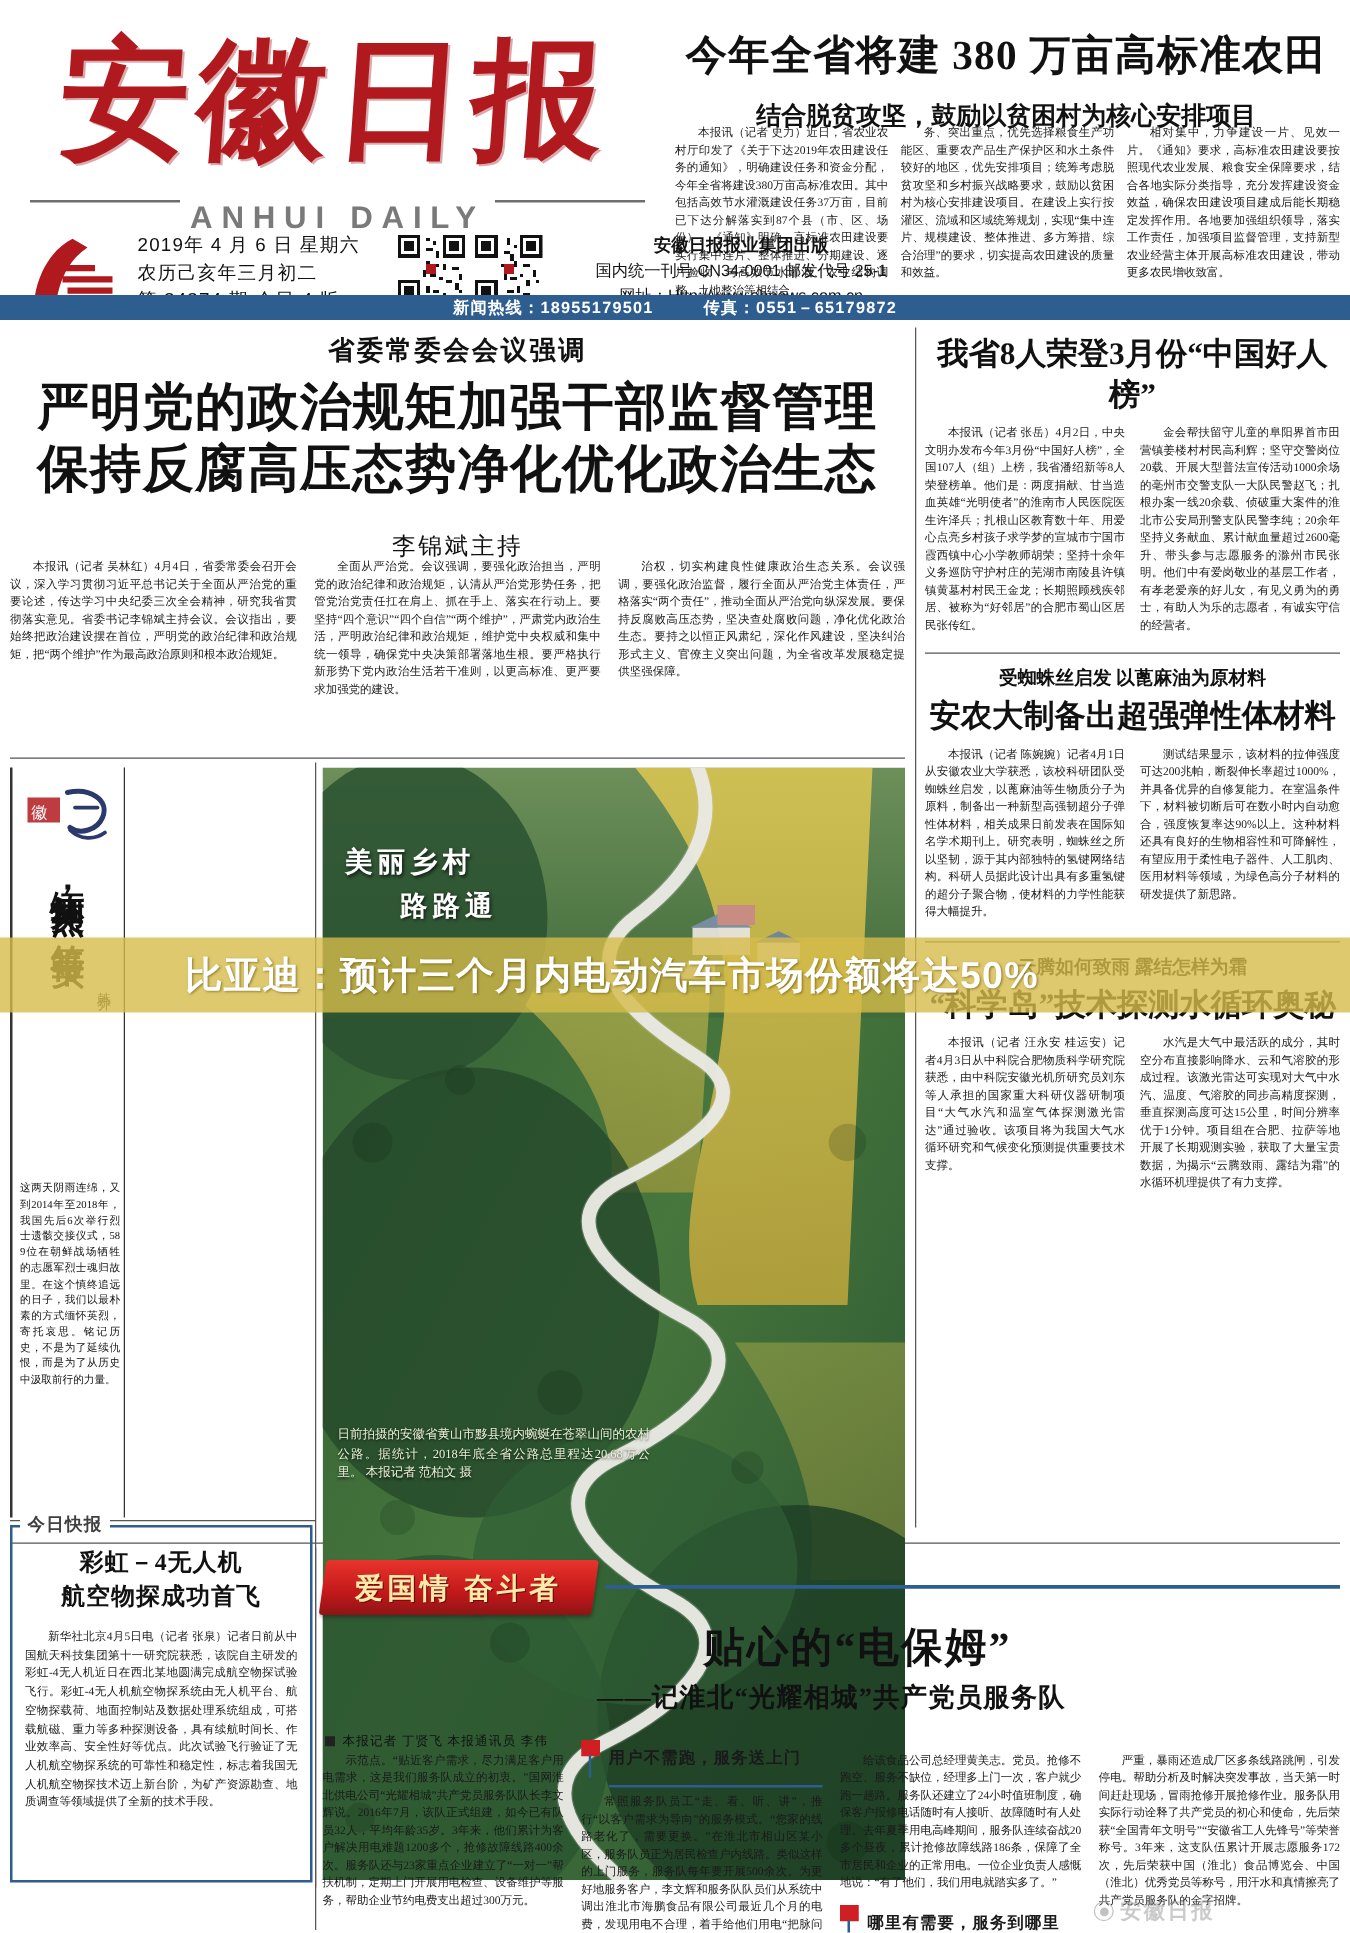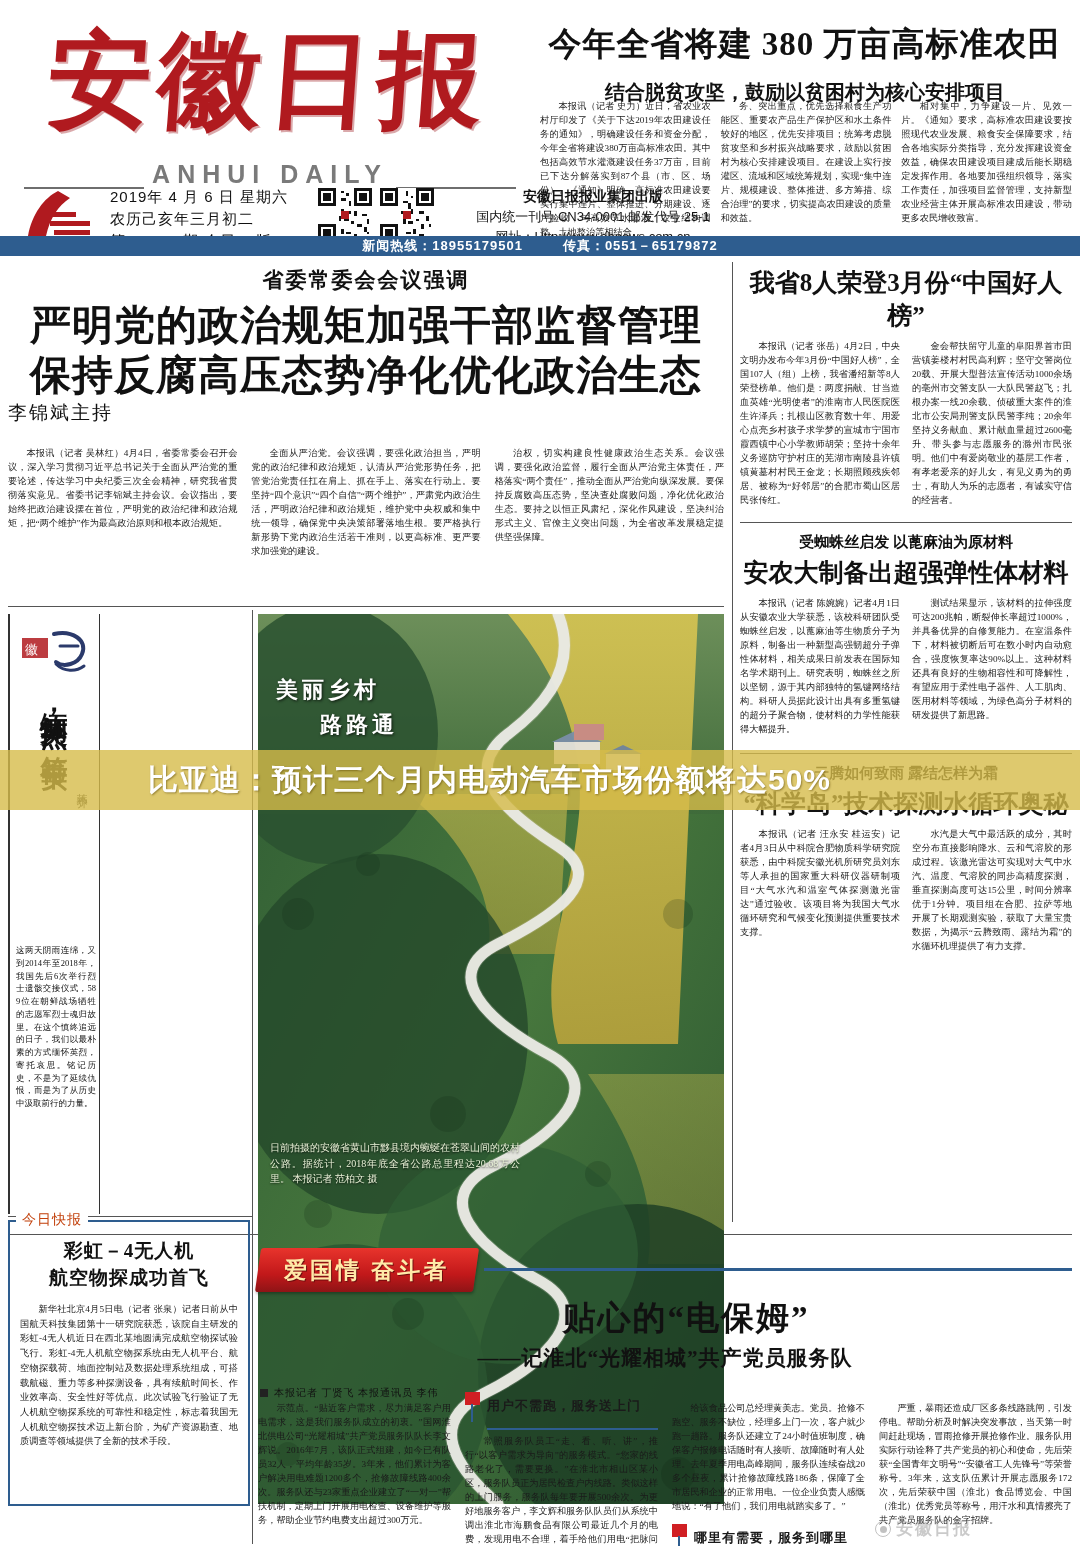--- a/index.html
+++ b/index.html
@@ -21,21 +21,21 @@
   }
   .nameplate-text {
     font-family:"Liberation Serif", serif;
     font-size:104px; font-weight:700; color:#b01a1f;
     letter-spacing:6px; line-height:1;
     transform: skewX(-4deg);
     text-shadow: 2px 2px 0 rgba(150,10,15,.35);
   }
   .nameplate-rule {
     position:absolute; left:24px; top:160px; width:492px;
-    display:flex; align-items:flex-end; gap:8px;
+    display:flex; align-items:flex-start; gap:8px;
   }
   .nameplate-rule .ln { flex:1; height:2px; background:#6e6e6e; }
   .nameplate-rule .en {
     font-family:"Liberation Sans", sans-serif;
     font-size:25px; font-weight:700; letter-spacing:7px; color:#7a7a7a;
   }
   .logo-mark {
     position:absolute; left:24px; top:188px; width:68px; height:56px;
   }
   .issue-block {
@@ -88,21 +88,21 @@
   .lead .kicker {
     text-align:center; font-size:21px; font-weight:700; letter-spacing:2px;
     margin-bottom:6px;
   }
   .lead h1 {
     margin:0; text-align:center;
     font-size:41px; font-weight:700; line-height:1.22; letter-spacing:1px;
     font-family:"Liberation Sans", sans-serif;
   }
   .lead .byline {
-    text-align:left; font-size:19px; margin-top:0; letter-spacing:2px;font-family:Liberation Mono, monospace;
+    text-align:center; font-size:19px; margin-top:24px; letter-spacing:2px;font-family:Liberation Mono, monospace;
   }
   .lead-cols {
     position:absolute; left:8px; top:185px; width:716px; height:155px;
     display:grid; grid-template-columns:1fr 1fr 1fr; gap:14px;
   }
 
   
   .rail { position:absolute; left:740px; top:4px; width:332px; }
   .rail h2 {
     margin:0; text-align:center; font-size:25px; font-weight:700;
@@ -176,21 +176,21 @@
     text-shadow: 1px 1px 2px rgba(90,70,0,.55);
   }
 
   
   .quickbox {
     position:absolute; left:8px; top:958px; width:242px; height:286px;
     border:2px solid #2e5d8f;
   }
   .quick-tag {
     position:absolute; left:6px; top:-11px; background:#fff; padding:0 6px;
-    font-size:14px; font-weight:400; color:#c2410c;
+    font-size:14px; font-weight:700; color:#404040;
     font-family:"Liberation Sans", sans-serif; letter-spacing:1px;
   }
   .quickbox h3 {
     margin:16px 8px 0 8px; text-align:center;
     font-size:19px; font-weight:700; line-height:1.42; letter-spacing:1px;
   }
   .quick-body {
     margin:10px 10px 0 10px; font-size:9.2px; line-height:1.6;
     text-align:justify; word-break:break-all;
   }

